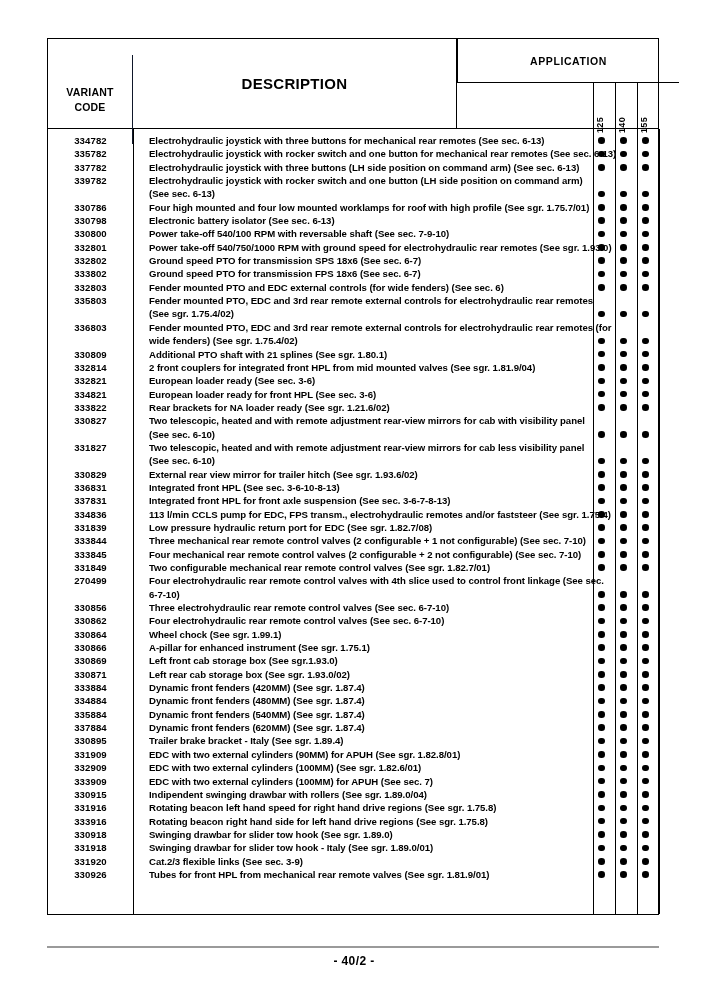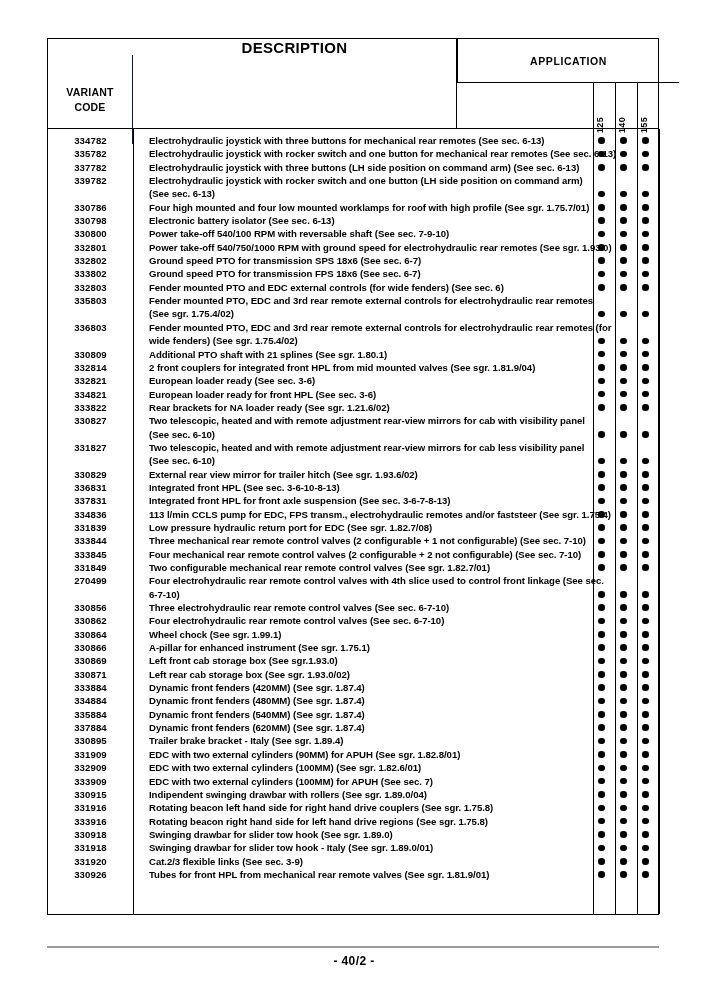--- a/index.html
+++ b/index.html
@@ -66,21 +66,21 @@
 
   .th-desc {
     position: absolute;
     left: 85px;
     top: 0;
     width: 324px;
     height: 100%;
     box-sizing: border-box;
     border-right: 1px solid #000;
     display: flex;
-    align-items: flex-start;
+    align-items: center;
     justify-content: center;
   }
   .th-desc .lbl {
     font-size: 15px;
     font-weight: bold;
     letter-spacing: 0.3px;
   }
 
   .th-application {
     position: absolute;
@@ -756,21 +756,21 @@
             </div>
             <div class="marks">
               <span class="dot d1"></span>
               <span class="dot d2"></span>
               <span class="dot d3"></span>
             </div>
           </div>
           <div class="row">
             <div class="cell-code">331916</div>
             <div class="cell-desc">
-              <span class="ln">Rotating beacon left hand side for right hand drive couplers (See sgr. 1.75.8)</span>
+              <span class="ln">Rotating beacon left hand speed for right hand drive regions (See sgr. 1.75.8)</span>
             </div>
             <div class="marks">
               <span class="dot d1"></span>
               <span class="dot d2"></span>
               <span class="dot d3"></span>
             </div>
           </div>
           <div class="row">
             <div class="cell-code">333916</div>
             <div class="cell-desc">

